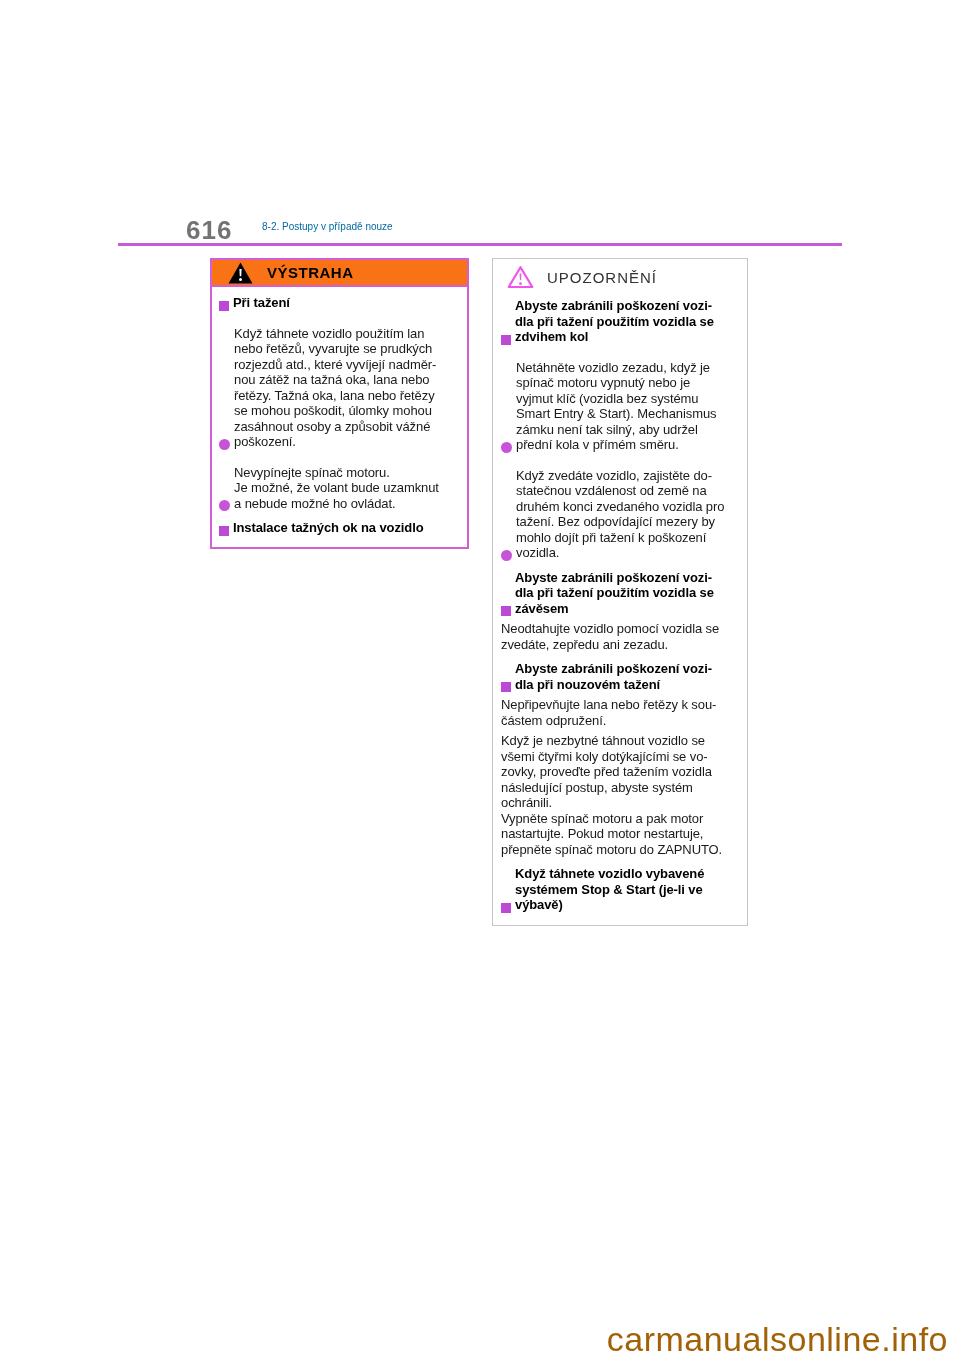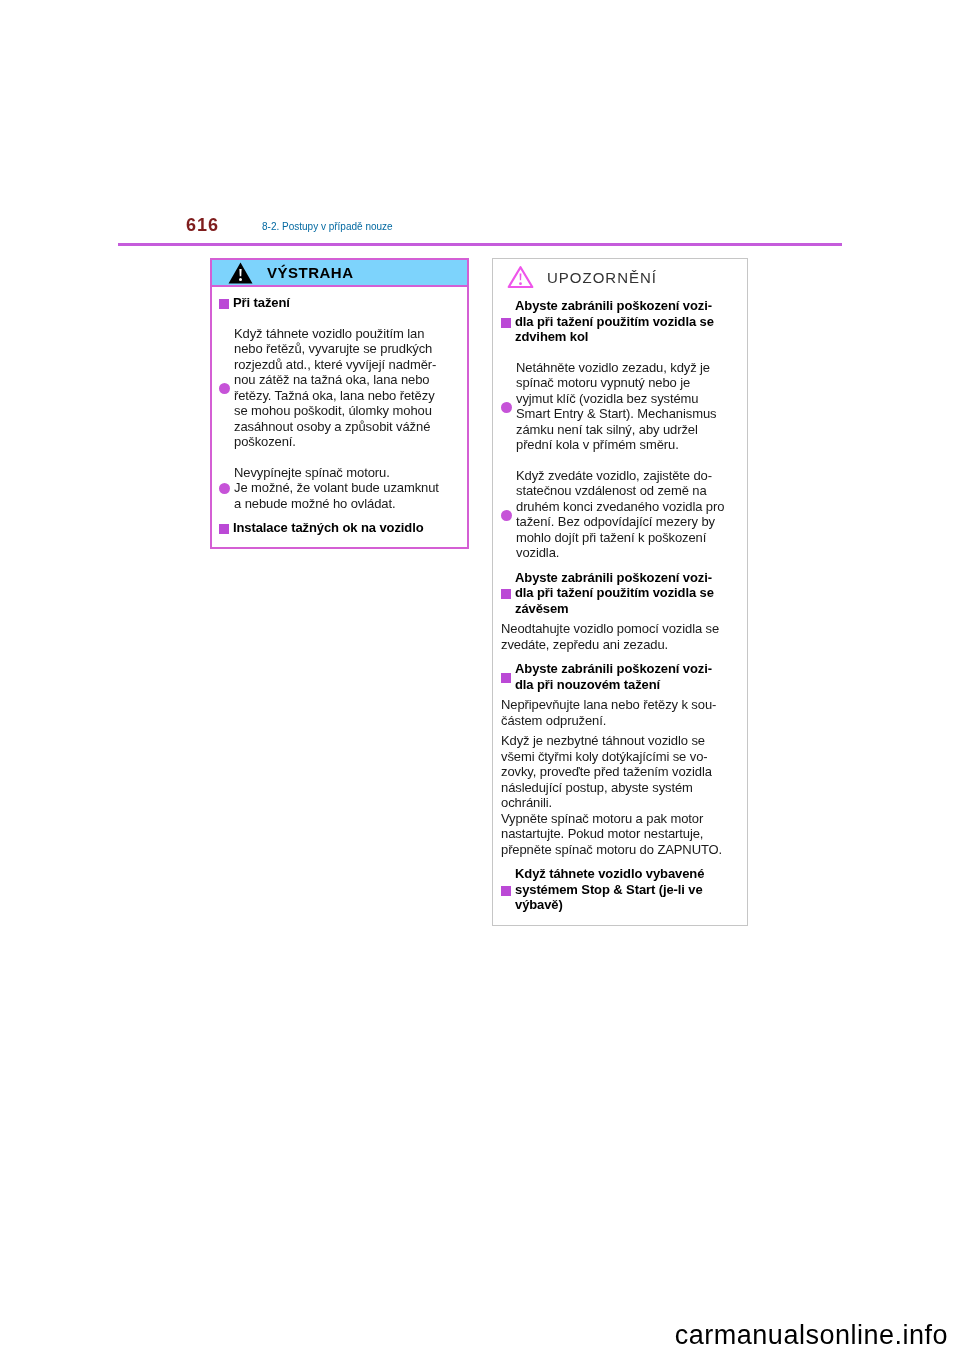--- a/index.html
+++ b/index.html
@@ -8,40 +8,40 @@
     width: 960px; height: 1358px;
     position: relative;
     font-family: "Liberation Sans", sans-serif;
     color: #1a1a1a;
     overflow: hidden;
   }
 
   
   .page-number {
     position: absolute; left: 186px; top: 215px;
-    font-size: 18px; font-weight: bold; letter-spacing: 1px; color: #7f1d1d;
+    font-size: 26px; font-weight: bold; letter-spacing: 1px; color: #737373;
   }
   .chapter-title {
     position: absolute; left: 262px; top: 221px;
     font-size: 10px; font-weight: normal; color: #0369a1;
   }
   .header-rule {
     position: absolute; left: 118px; top: 243px;
     width: 724px; height: 3px; background: #c55cdb;
   }
 
   
   .box { position: absolute; background: #fff; }
 
   .warning-box {
     left: 210px; top: 258px; width: 259px;
     border: 2px solid #d45fd4;
   }
   .warning-box .box-header {
-    background: #7dd3fc;
+    background: #f97316;
     border-bottom: 2px solid #d45fd4;
     height: 27px;
     display: flex; align-items: center;
     padding-left: 16px; gap: 14px;
   }
   .warning-box .box-title {
     font-size: 15px; font-weight: bold; color: #000; letter-spacing: 0.5px;
   }
 
   .notice-box {
@@ -54,21 +54,21 @@
     padding-left: 14px; gap: 13px;
   }
   .notice-box .box-title {
     font-size: 15px; font-weight: normal; color: #333; letter-spacing: 1px;
   }
 
   .box-body { padding: 7px 7px 11px 7px; }
   .notice-box .box-body { padding: 2px 8px 12px 8px; }
 
   
-  .sec { display: flex; align-items: center; }
+  .sec { display: flex; align-items: flex-end; }
   .sec.heading { margin-top: 9px; gap: 4px; }
   .sec.bullet  { margin-top: 15px; gap: 4px; }
   .sec.plain   { margin-top: 5px; }
   .box-body .sec:first-child { margin-top: 1px; }
 
   .txt {
     font-size: 13px; line-height: 15.5px;
     white-space: pre-line;
     letter-spacing: -0.1px;
   }
@@ -85,21 +85,21 @@
     border-radius: 50%;
     background: #c653d8;
   }
 
   
   .tri-icon { flex: 0 0 auto; display: block; }
 
   
   .watermark {
     position: absolute; right: 12px; top: 1320px;
-    font-size: 27px; color: #000000;
+    font-size: 34px; color: #a16207;
     font-family: "Liberation Sans", sans-serif;
     letter-spacing: 0.5px;
   }
 </style>
 </head>
 <body>
 
 <div class="page-number">616</div>
 <div class="chapter-title">8-2. Postupy v případě nouze</div>
 <div class="header-rule"></div>

